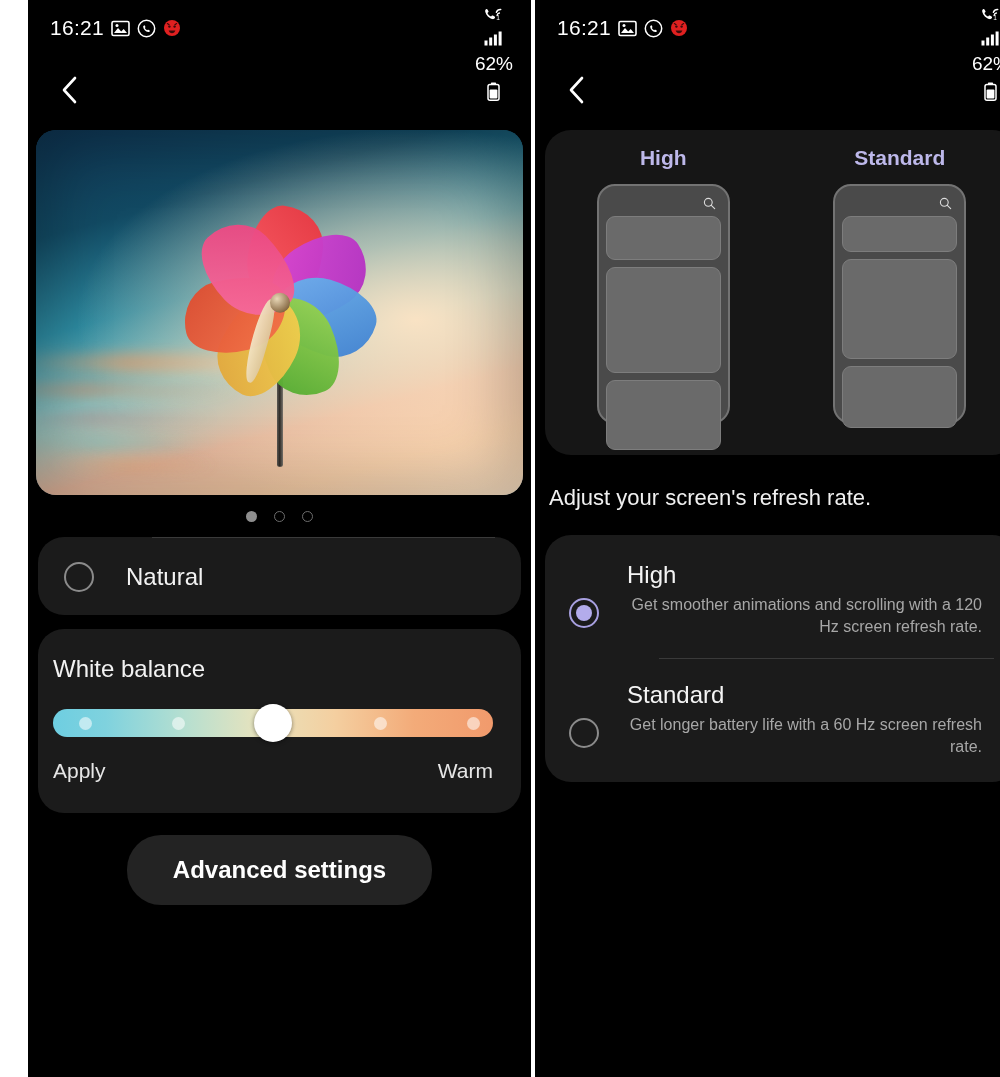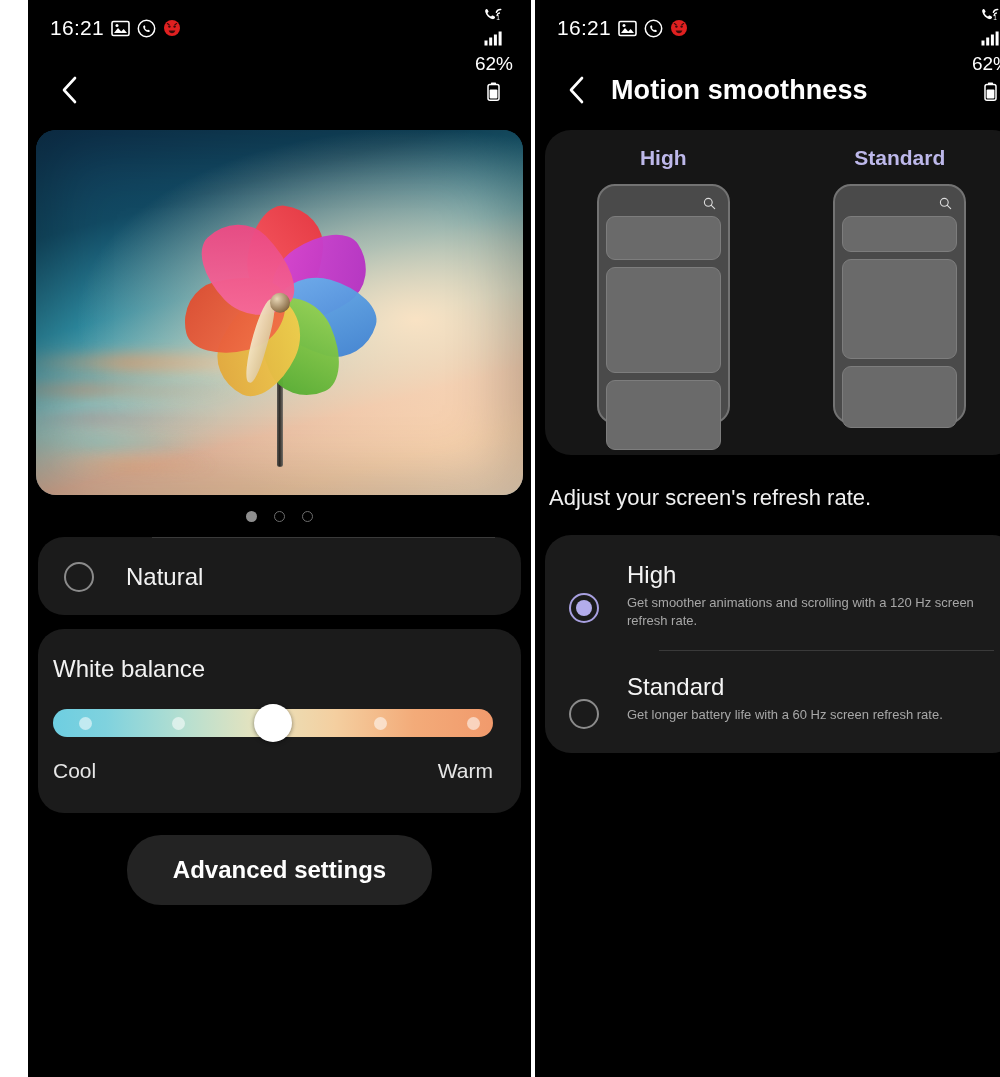--- a/index.html
+++ b/index.html
@@ -258,21 +258,21 @@
   .opt-card {
     background: #1b1b1b;
     border-radius: 26px;
     margin: 0 10px;
     padding: 4px 0;
   }
   .opt-row { display: flex; padding: 22px 24px 20px 24px; cursor: pointer; }
   .opt-radio-wrap { flex: 0 0 auto; display: flex; align-items: center; padding-top: 26px; }
   .opt-texts { margin-left: 28px; }
   .opt-title { font-size: 24px; color: #f4f4f4; margin-bottom: 5px; }
-  .opt-desc { font-size: 13px; color: #a7a7a7; line-height: 1.38; max-width: 355px; }
+  .opt-desc { font-size: 16px; color: #a7a7a7; line-height: 1.38; max-width: 355px; text-align: right; }
   .opt-divider { height: 1px; background: #3a3a3a; margin: 0 24px 0 114px; }
 
   .apply-wrap { display: flex; justify-content: center; margin-top: 28px; }
   .apply-btn {
     width: 292px; height: 62px;
     border: none; border-radius: 31px;
     background: #4c4a66;
     color: #7e7c90;
     font-size: 25px; font-weight: 700;
     font-family: "Liberation Sans", sans-serif;
@@ -404,21 +404,21 @@
     <div class="card wb-card">
       <div class="wb-title">White balance</div>
       <div class="wb-slider">
         <span class="wb-tick" style="left:6%;"></span>
         <span class="wb-tick" style="left:27%;"></span>
         <span class="wb-tick" style="left:73%;"></span>
         <span class="wb-tick" style="left:94%;"></span>
         <span class="wb-thumb"></span>
       </div>
       <div class="wb-legend">
-        <span>Cool</span>
+        <span>Apply</span>
         <span>Warm</span>
       </div>
     </div>
 
     <div class="adv-wrap">
       <button class="adv-btn">Advanced settings</button>
     </div>
   </div>
 
   <div class="gutter"></div>
@@ -493,21 +493,20 @@
         </span>
       </div>
     </div>
 
     <div class="titlebar">
       <span class="back-chevron">
         <svg width="24" height="34" viewBox="0 0 24 34">
             <path d="M17 5L6 17l11 12" stroke="#fff" stroke-width="2.6" fill="none" stroke-linecap="round" stroke-linejoin="round"></path>
           </svg>
       </span>
-      <span class="screen-title">Motion smoothness</span>
     </div>
 
     <div class="ms-preview">
 
       <div class="ms-col">
         <div class="ms-col-label">High</div>
         <div class="mock-phone">
           <div class="mock-search">
             <span>
               <svg width="13" height="13" viewBox="0 0 13 13">

